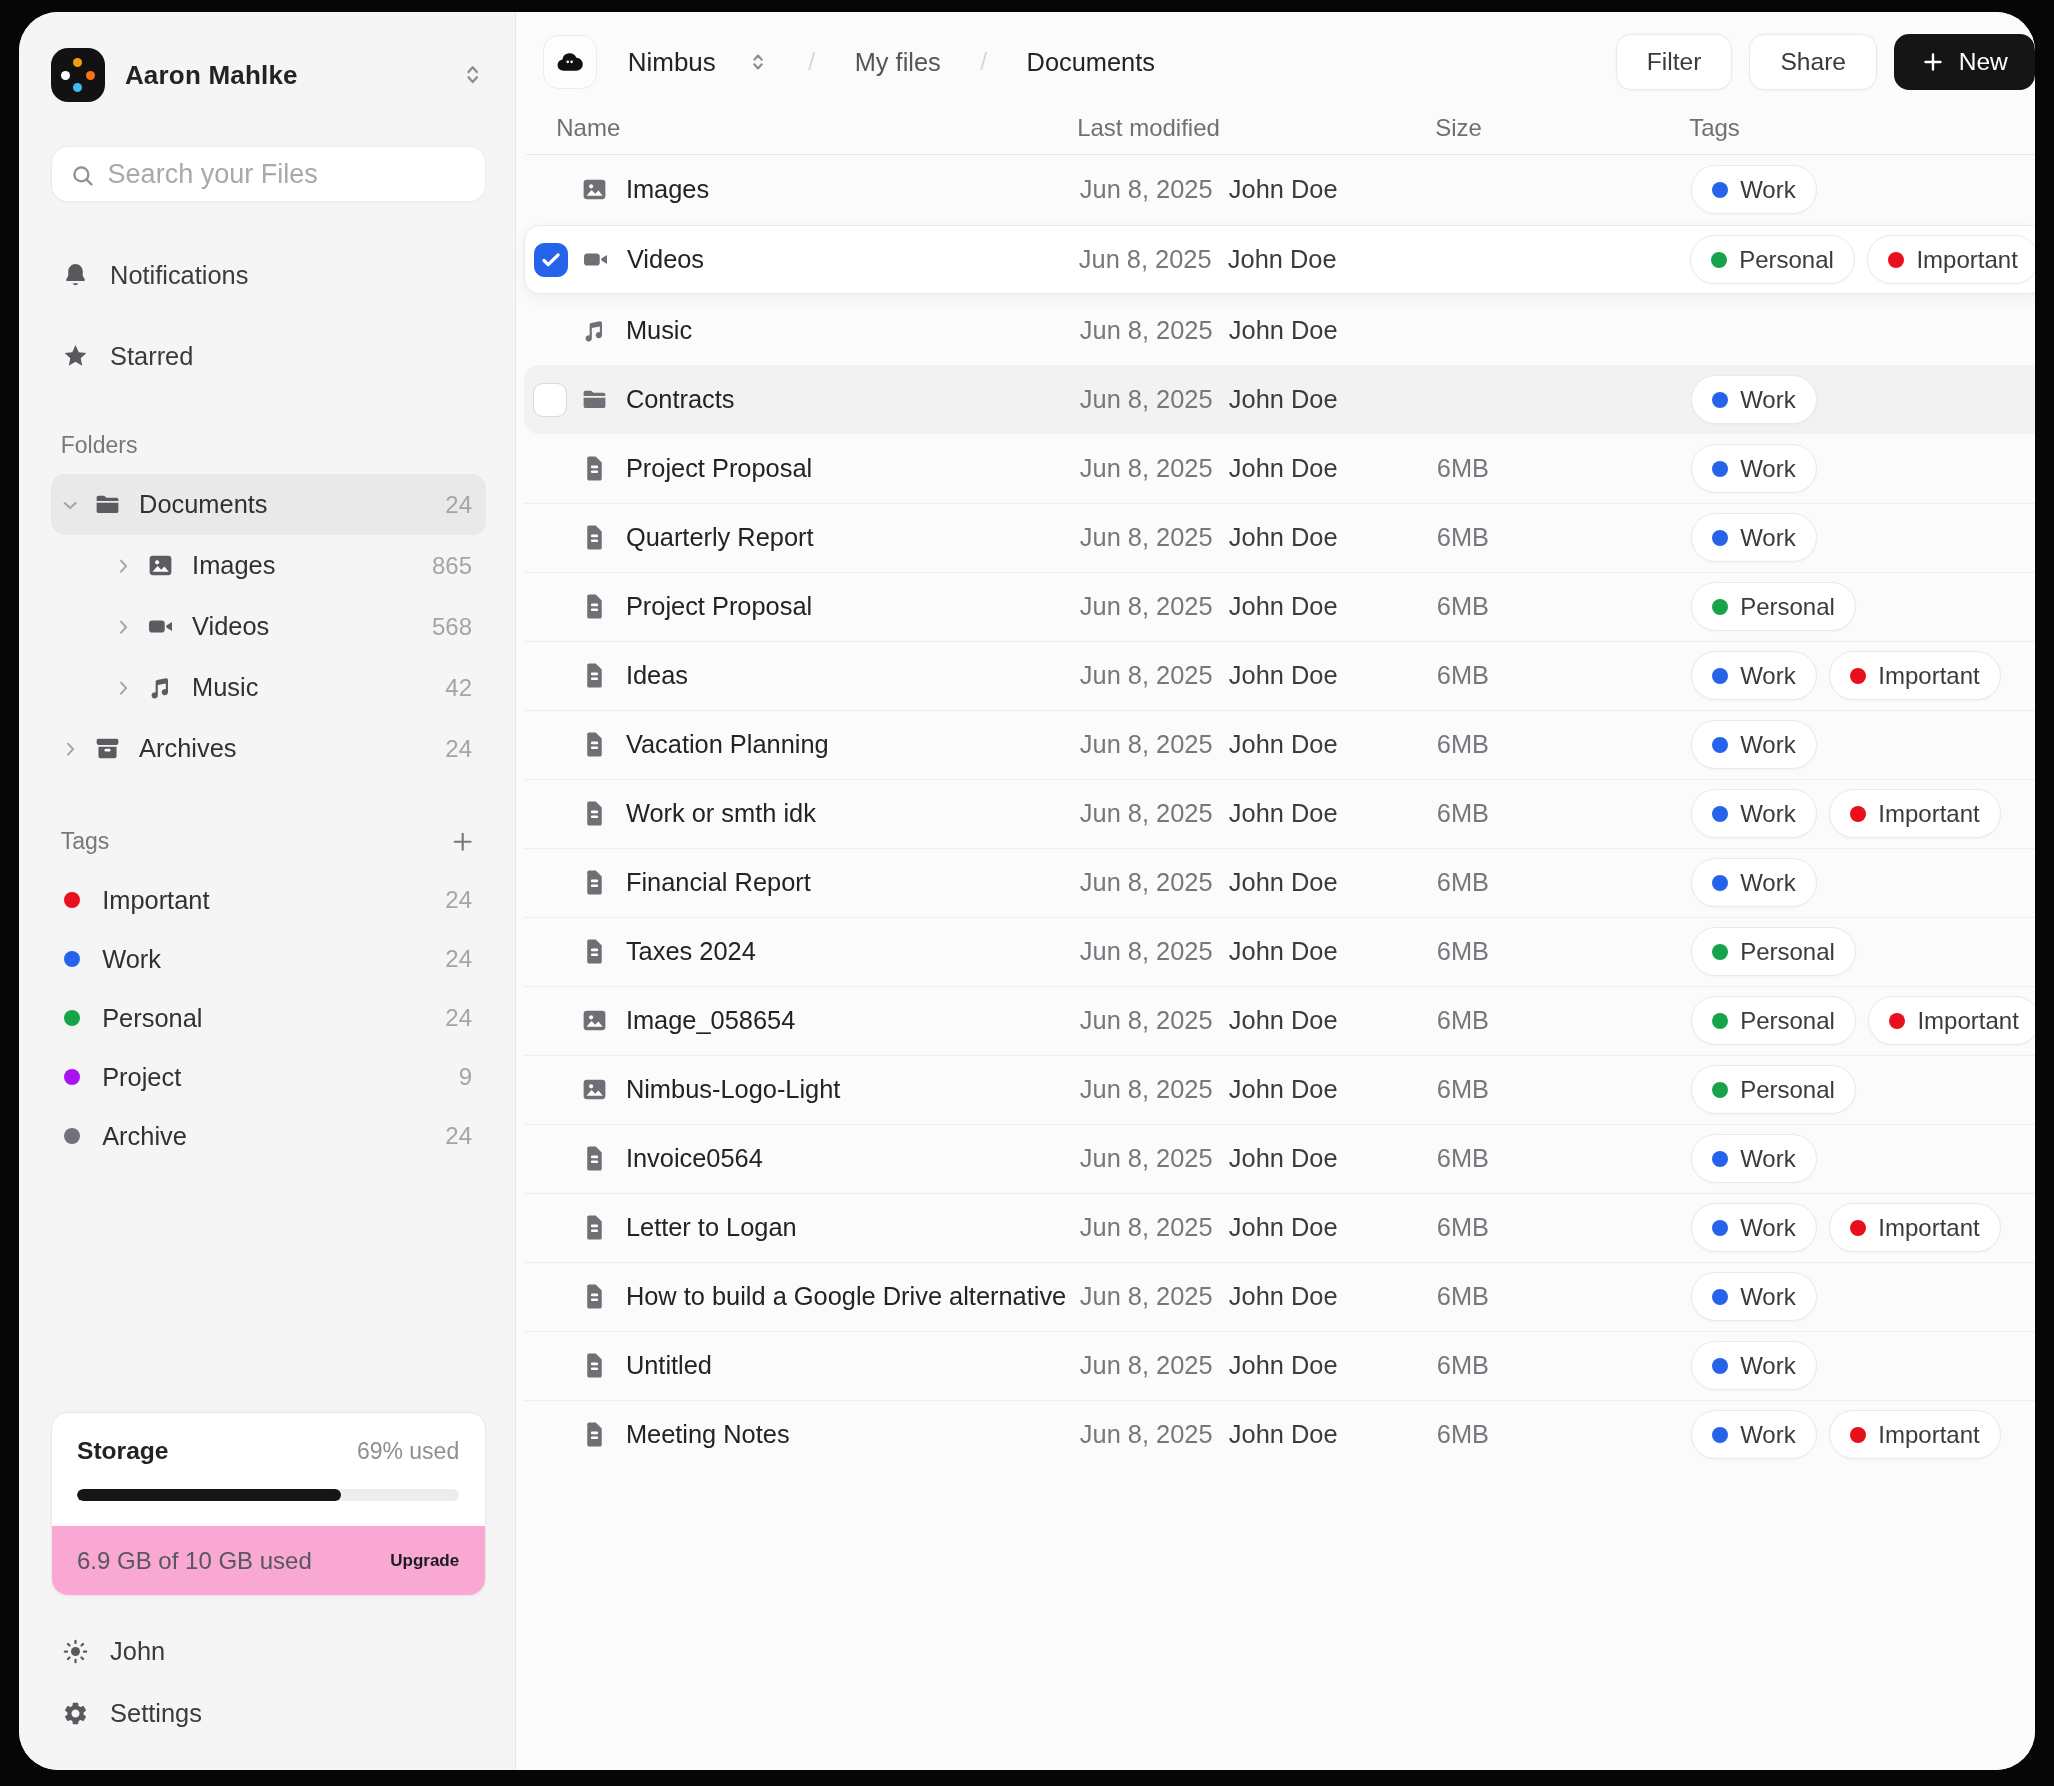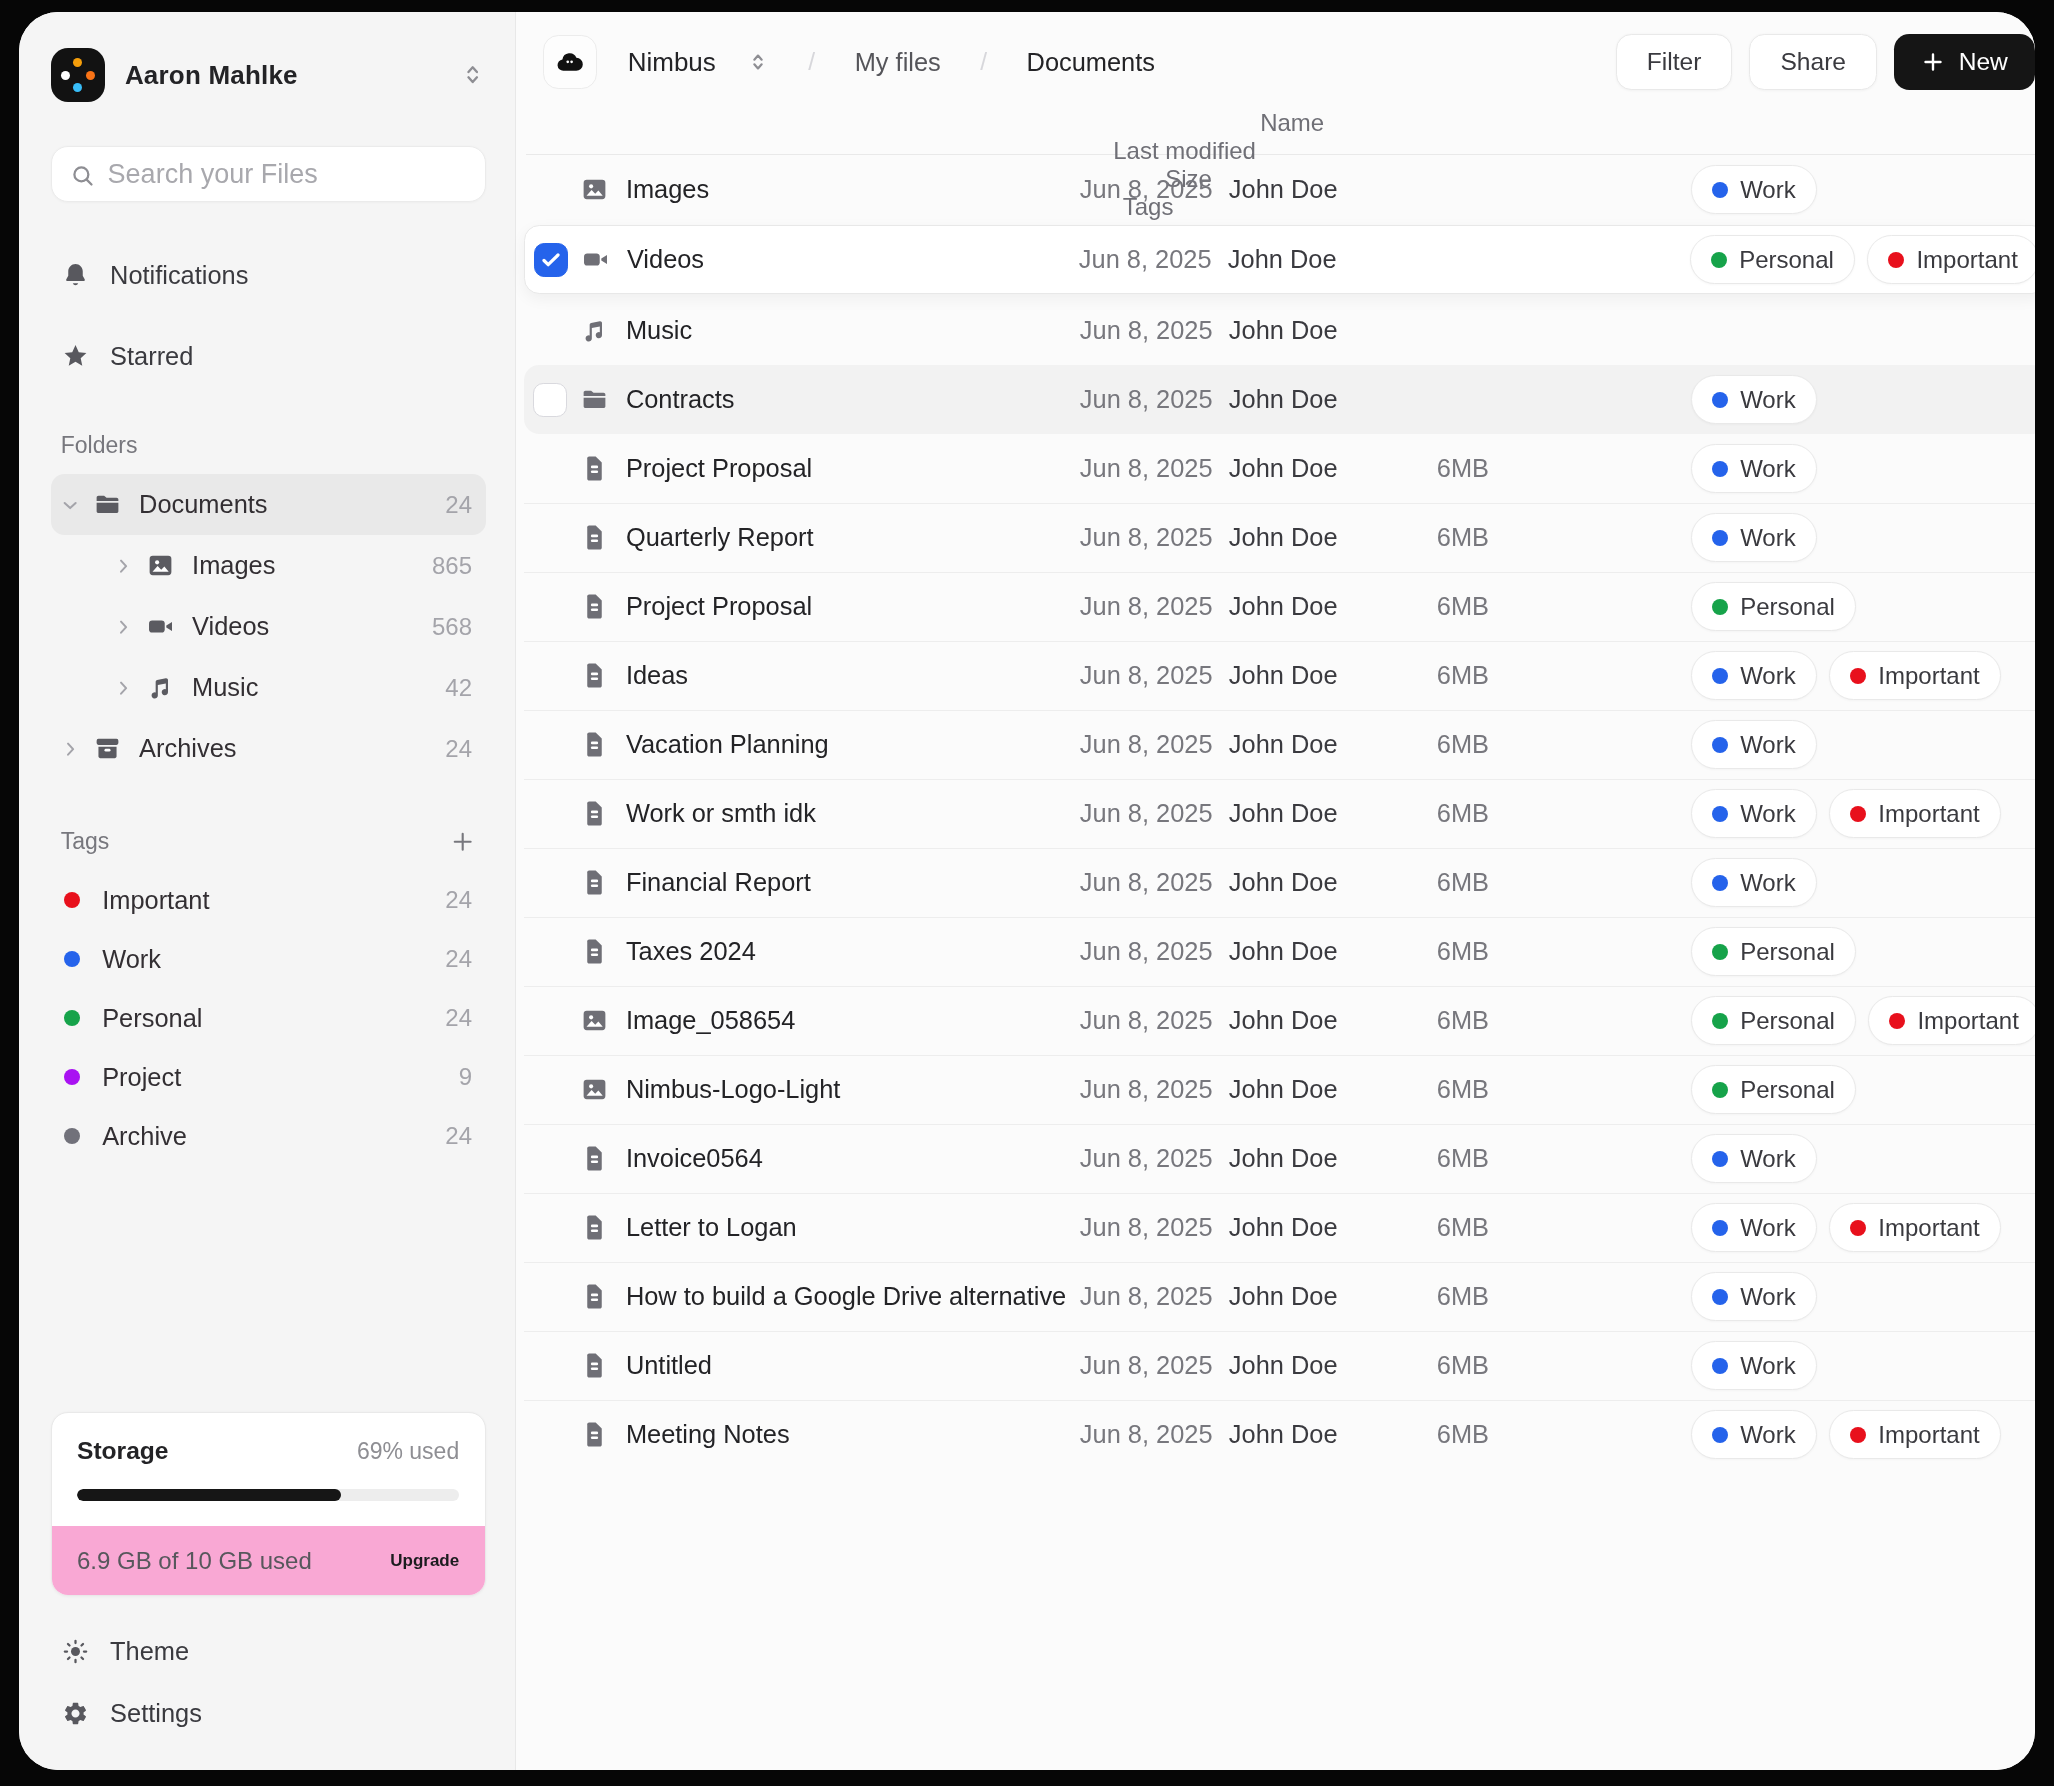--- a/index.html
+++ b/index.html
@@ -120,21 +120,21 @@
   }
   .btn-ghost {
     background:#fff; border:1.7px solid #e9e9e9; color:#3a3a3f; padding:0 30px;
     box-shadow:0 0.8px 2.5px rgba(0,0,0,.04);
   }
   .btn-dark { background:#151515; color:#fff; padding:0 27px; gap:13.6px; }
   .btn + .btn { margin-left:17px; }
 
   .table-head {
     display:flex; align-items:center; height:46px; padding:0 17px 6.8px 30.5px;
-    border-bottom:1.7px solid #e9e9e9; margin:0 1.7px;flex-direction:column;
+    border-bottom:1.7px solid #e9e9e9; margin:0 1.7px;
   }
   .th { font-size:24px; color:#6f6f76; }
   .th-name { flex:1; }
   .th-mod  { width:358px; }
   .th-size { width:254px; }
   .th-tags { width:339px; }
 
   .rows { display:flex; flex-direction:column; }
   .row {
     display:flex; align-items:center; height:69px;
@@ -363,21 +363,21 @@
     <div class="foot-nav">
       <div class="side-item">
         <span class="icon s-icon">
             <svg width="27" height="27" viewBox="0 0 24 24" fill="currentColor">
               <circle cx="12" cy="12" r="4"></circle>
               <g stroke="currentColor" stroke-width="2" stroke-linecap="round">
                 <path d="M12 2.5v2M12 19.5v2M2.5 12h2M19.5 12h2M5.3 5.3l1.4 1.4M17.3 17.3l1.4 1.4M18.7 5.3l-1.4 1.4M6.7 17.3l-1.4 1.4"></path>
               </g>
             </svg>
           </span>
-        <span class="s-label">Theme</span>
+        <span class="s-label">John</span>
       </div>
       <div class="side-item">
         <span class="icon s-icon">
             <svg width="27" height="27" viewBox="0 0 24 24" fill="currentColor">
               <path d="M19.14,12.94c0.04-0.3,0.06-0.61,0.06-0.94c0-0.32-0.02-0.64-0.07-0.94l2.03-1.58c0.18-0.14,0.23-0.41,0.12-0.61 l-1.92-3.32c-0.12-0.22-0.37-0.29-0.59-0.22l-2.39,0.96c-0.5-0.38-1.03-0.7-1.62-0.94L14.4,2.81c-0.04-0.24-0.24-0.41-0.48-0.41 h-3.84c-0.24,0-0.43,0.17-0.47,0.41L9.25,5.35C8.66,5.59,8.12,5.92,7.63,6.29L5.24,5.33c-0.22-0.08-0.47,0-0.59,0.22L2.74,8.87 C2.62,9.08,2.66,9.34,2.86,9.48l2.03,1.58C4.84,11.36,4.8,11.69,4.8,12s0.02,0.64,0.07,0.94l-2.03,1.58 c-0.18,0.14-0.23,0.41-0.12,0.61l1.92,3.32c0.12,0.22,0.37,0.29,0.59,0.22l2.39-0.96c0.5,0.38,1.03,0.7,1.62,0.94l0.36,2.54 c0.05,0.24,0.24,0.41,0.48,0.41h3.84c0.24,0,0.44-0.17,0.47-0.41l0.36-2.54c0.59-0.24,1.13-0.56,1.62-0.94l2.39,0.96 c0.22,0.08,0.47,0,0.59-0.22l1.92-3.32c0.12-0.22,0.07-0.47-0.12-0.61L19.14,12.94z M12,15.6c-1.98,0-3.6-1.62-3.6-3.6 s1.62-3.6,3.6-3.6s3.6,1.62,3.6,3.6S13.98,15.6,12,15.6z"></path>
             </svg>
           </span>
         <span class="s-label">Settings</span>
       </div>
     </div>

